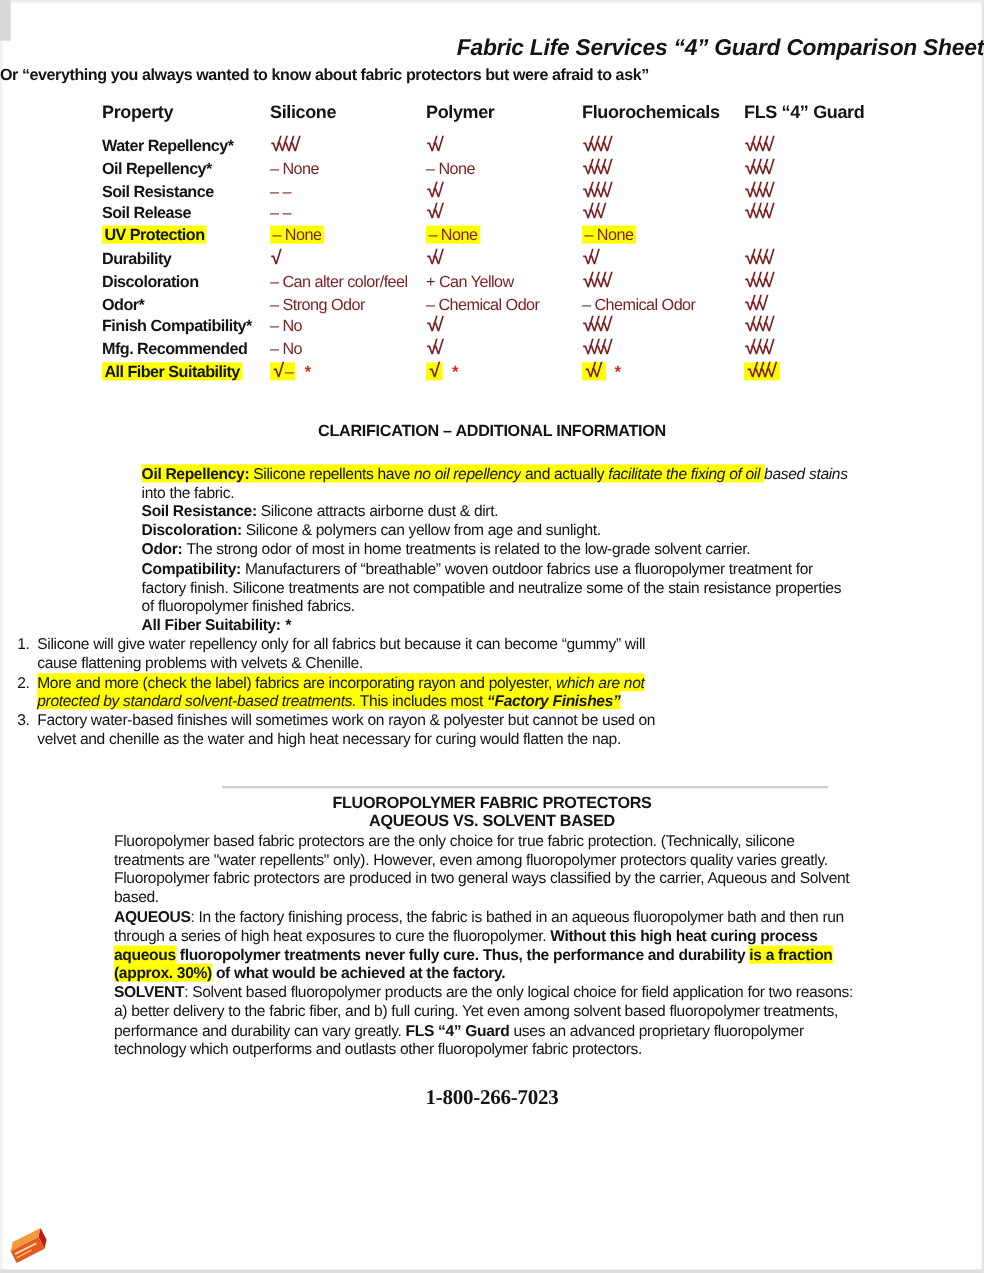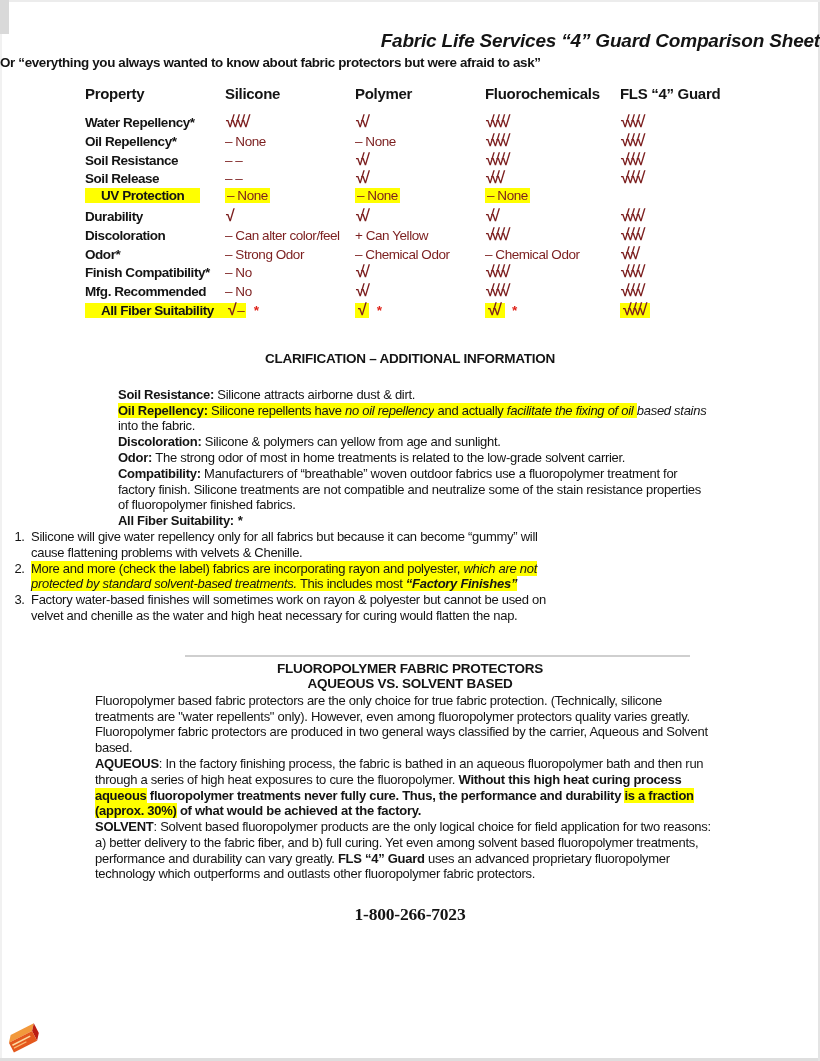--- a/index.html
+++ b/index.html
@@ -21,21 +21,21 @@
     letter-spacing:-0.2px;
   }
   .subtitle{font-weight:bold;font-size:13.4px;margin-top:3px;letter-spacing:-0.35px}
 
   
   .ctable{margin:15px 0 0 85px;font-size:13.5px}
   .thead,.trow{display:grid;grid-template-columns:140px 130px 130px 135px 1fr;align-items:baseline}
   .thead{font-size:15px;font-weight:bold;margin-bottom:11px;letter-spacing:-0.3px}
   .trow{height:18.8px}
   .tlabel{font-weight:bold;letter-spacing:-0.45px;white-space:nowrap;justify-self:start}
-  .labelhl{background:var(--hl);padding:0 16px}
+  .labelhl{background:var(--hl);padding:0 2px}
   .tcell{white-space:nowrap}
   .cellwrap{display:inline}
   .cellhl{background:var(--hl);padding:0 2px}
   .checks{font-style:italic;font-weight:bold;color:var(--maroon);letter-spacing:-3.5px;font-size:16px;padding-right:5px}
   .ctext{color:var(--maroon);letter-spacing:-0.45px}
   .csuffix{color:var(--red);font-weight:bold;letter-spacing:-0.3px}
   .star{color:var(--red);font-weight:bold;font-style:italic;margin-left:7px}
 
   
   .sec-head{text-align:center;font-weight:bold;font-size:13.5px;margin:31px 0 0;letter-spacing:-0.25px}
@@ -147,22 +147,22 @@
         <span class="tcell"><span class="cellwrap cellhl"><span class="checks">√</span></span><span class="star">*</span></span>
         <span class="tcell"><span class="cellwrap cellhl"><span class="checks">√√</span></span><span class="star">*</span></span>
         <span class="tcell"><span class="cellwrap cellhl"><span class="checks">√√√√</span></span></span>
       </div>
     </div>
 </div>
 
 <h2 class="sec-head">CLARIFICATION – ADDITIONAL INFORMATION</h2>
 
 <div class="clar">
+    <div class="para"><span class="b hl">Oil Repellency: </span><span class="hl">Silicone repellents have </span><span class="i hl">no oil repellency</span><span class="hl"> and actually </span><span class="i hl">facilitate the fixing of oil </span><span class="i">based stains</span><span> into the fabric.</span></div>
     <div class="para"><span class="b">Soil Resistance: </span><span>Silicone attracts airborne dust &amp; dirt.</span></div>
-    <div class="para"><span class="b hl">Oil Repellency: </span><span class="hl">Silicone repellents have </span><span class="i hl">no oil repellency</span><span class="hl"> and actually </span><span class="i hl">facilitate the fixing of oil </span><span class="i">based stains</span><span> into the fabric.</span></div>
     <div class="para"><span class="b">Discoloration: </span><span>Silicone &amp; polymers can yellow from age and sunlight.</span></div>
     <div class="para"><span class="b">Odor: </span><span>The strong odor of most in home treatments is related to the low-grade solvent carrier.</span></div>
     <div class="para"><span class="b">Compatibility: </span><span>Manufacturers of “breathable” woven outdoor fabrics use a fluoropolymer treatment for factory finish. Silicone treatments are not compatible and neutralize some of the stain resistance properties of fluoropolymer finished fabrics.</span></div>
     <div class="para"><span class="b">All Fiber Suitability: </span><span class="b i">*</span></div>
   </div>
 
 <ol class="fiberlist">
     <li><span>Silicone will give water repellency only for all fabrics but because it can become “gummy” will cause flattening problems with velvets &amp; Chenille.</span></li>
     <li><span class="hl">More and more (check the label) fabrics are incorporating rayon and polyester, </span><span class="i hl">which are not protected by standard solvent-based treatments.</span><span class="hl"> This includes most </span><span class="b i hl">“Factory Finishes”</span></li>
     <li><span>Factory water-based finishes will sometimes work on rayon &amp; polyester but cannot be used on velvet and chenille as the water and high heat necessary for curing would flatten the nap.</span></li>

